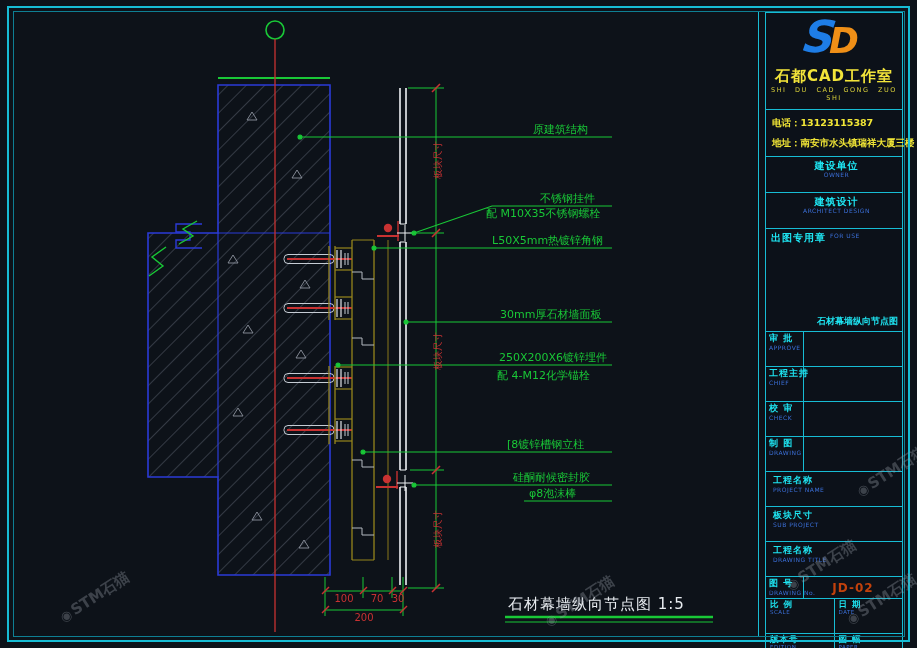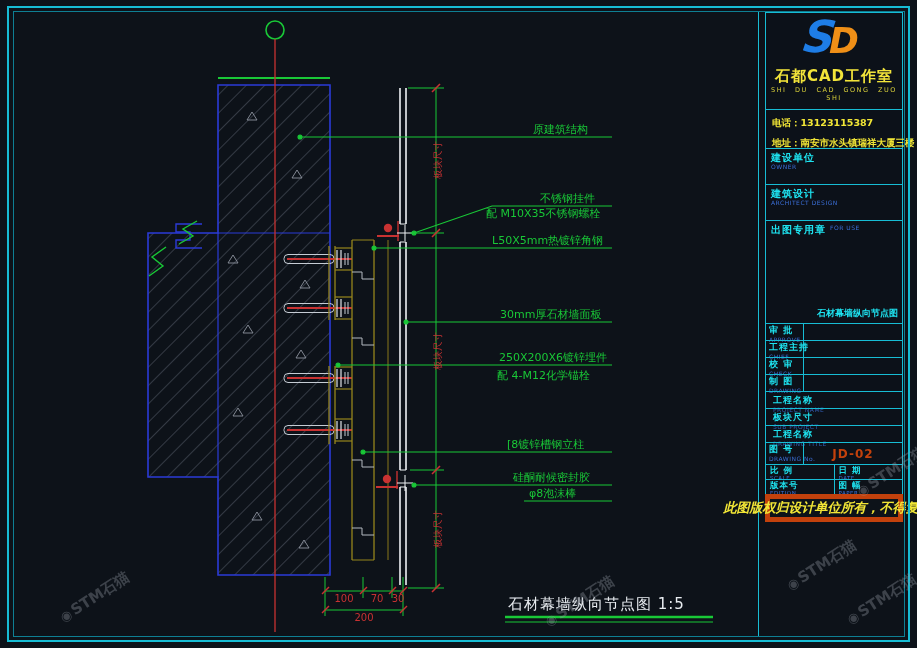--- a/index.html
+++ b/index.html
@@ -19,37 +19,37 @@
   .tb-box,.tb-row{border:1px solid #17bcd4;background:rgba(10,16,24,.2);box-sizing:border-box;
                   margin-top:-1px;position:relative;}
   .tb-box.logo{height:98px;text-align:center;padding-top:4px;}
   .logo-letters{position:relative;height:46px;}
   .logo-s{position:absolute;left:38px;top:-2px;font-size:44px;font-weight:bold;font-style:italic;
           color:#1e7de6;transform:skewX(-8deg);line-height:1;}
   .logo-d{position:absolute;left:63px;top:6px;font-size:36px;font-weight:bold;font-style:italic;
           color:#ef8f17;line-height:1;}
   .studio-name{color:#f2e43a;font-weight:bold;font-size:15px;letter-spacing:1px;margin-top:4px;}
   .studio-pinyin{color:#d8cf3a;font-size:6.5px;letter-spacing:1.5px;word-spacing:5px;}
-  .tb-box.contact{height:40px;padding:7px 14px 0 6px;}
+  .tb-box.contact{height:48px;padding:7px 14px 0 6px;}
   .contact-line{color:#f2e636;font-size:9.5px;font-weight:bold;margin-bottom:7px;white-space:nowrap;}
-  .tb-box.field{height:37px;padding:3px 0 0 5px;}
+  .tb-box.field{height:37px;padding:3px 0 0 5px;text-align:center;}
   .zh{color:#1ee3f0;font-size:10px;font-weight:bold;letter-spacing:1px;line-height:1.1;white-space:nowrap;}
   .en{color:#3b6fd8;font-size:6px;letter-spacing:.5px;line-height:1.2;white-space:nowrap;}
   .tb-box.seal{height:104px;padding:3px 0 0 5px;}
   .seal-head{display:flex;align-items:flex-start;gap:4px;}
   .seal-note{position:absolute;right:4px;bottom:3px;color:#1ee3f0;font-size:9px;font-weight:bold;}
-  .tb-row{height:18px;display:flex;}
+  .tb-row{height:36px;display:flex;}
   .tb-row .label{width:34px;border-right:1px solid #17bcd4;padding:2px 0 0 3px;}
   .tb-row .label .zh{font-size:9px;}
   .tb-row.name{display:block;padding:2px 4px 0 4px;}
   .tb-row.name .label{border:none;width:auto;}
   .tb-row.dno{height:23px;}
   .dno-value{flex:1;display:flex;align-items:center;justify-content:center;
              color:#c2410c;font-weight:bold;font-size:12px;letter-spacing:1px;}
-  .tb-grid-row{height:16px;display:flex;margin-top:-1px;}
+  .tb-grid-row{height:36px;display:flex;margin-top:-1px;}
   .tb-grid-row .gcell{flex:1;border:1px solid #17bcd4;margin-left:-1px;padding:1px 0 0 4px;box-sizing:border-box;}
   .tb-grid-row .gcell:first-child{margin-left:0;}
   .gcell .zh{font-size:8.5px;}
   .gcell .en{font-size:5.5px;}
   .tb-note{height:18px;border:5px solid #c2410c;margin-top:-1px;display:flex;align-items:center;
            justify-content:center;color:#f2e636;font-size:13px;font-weight:bold;white-space:nowrap;font-style:italic;}
 
   
   .wm{position:absolute;color:#99a0aa;opacity:.34;font-size:15px;font-weight:bold;
       transform:rotate(-33deg);pointer-events:none;white-space:nowrap;z-index:5;}

